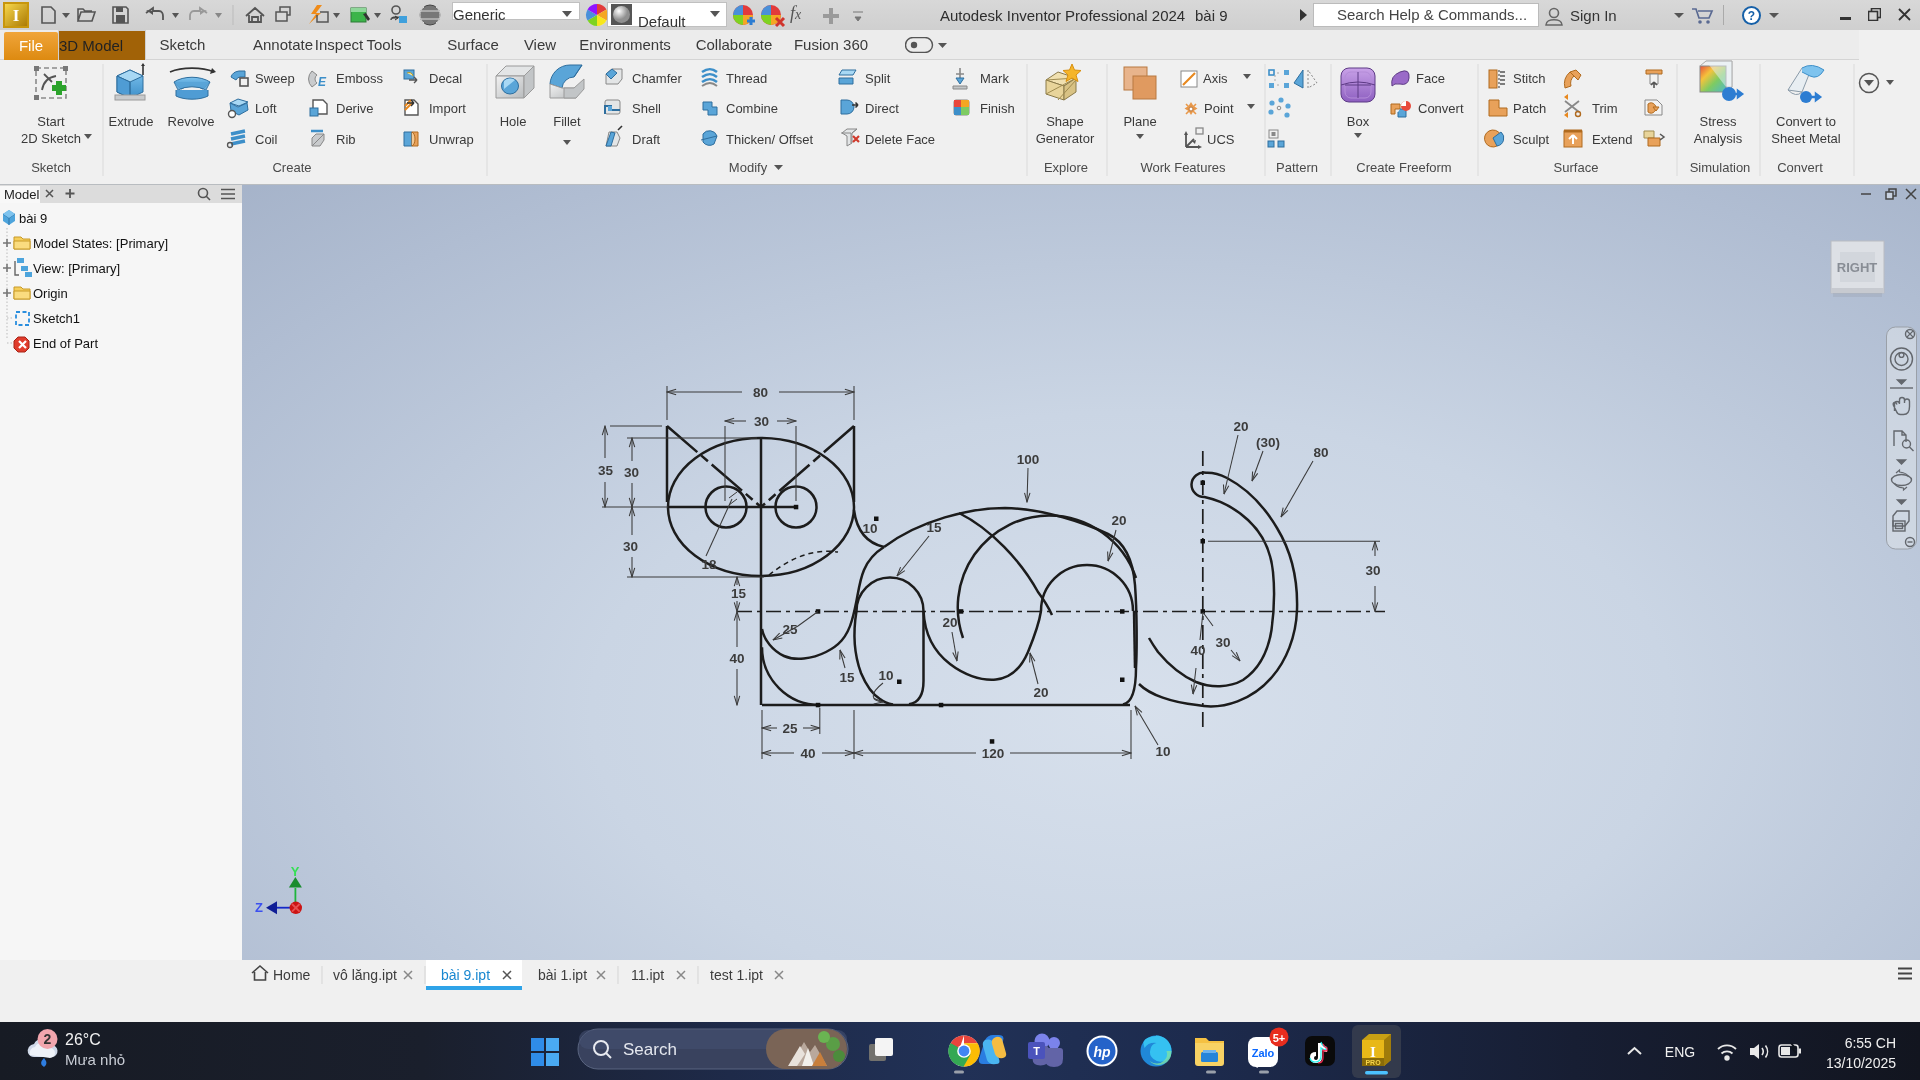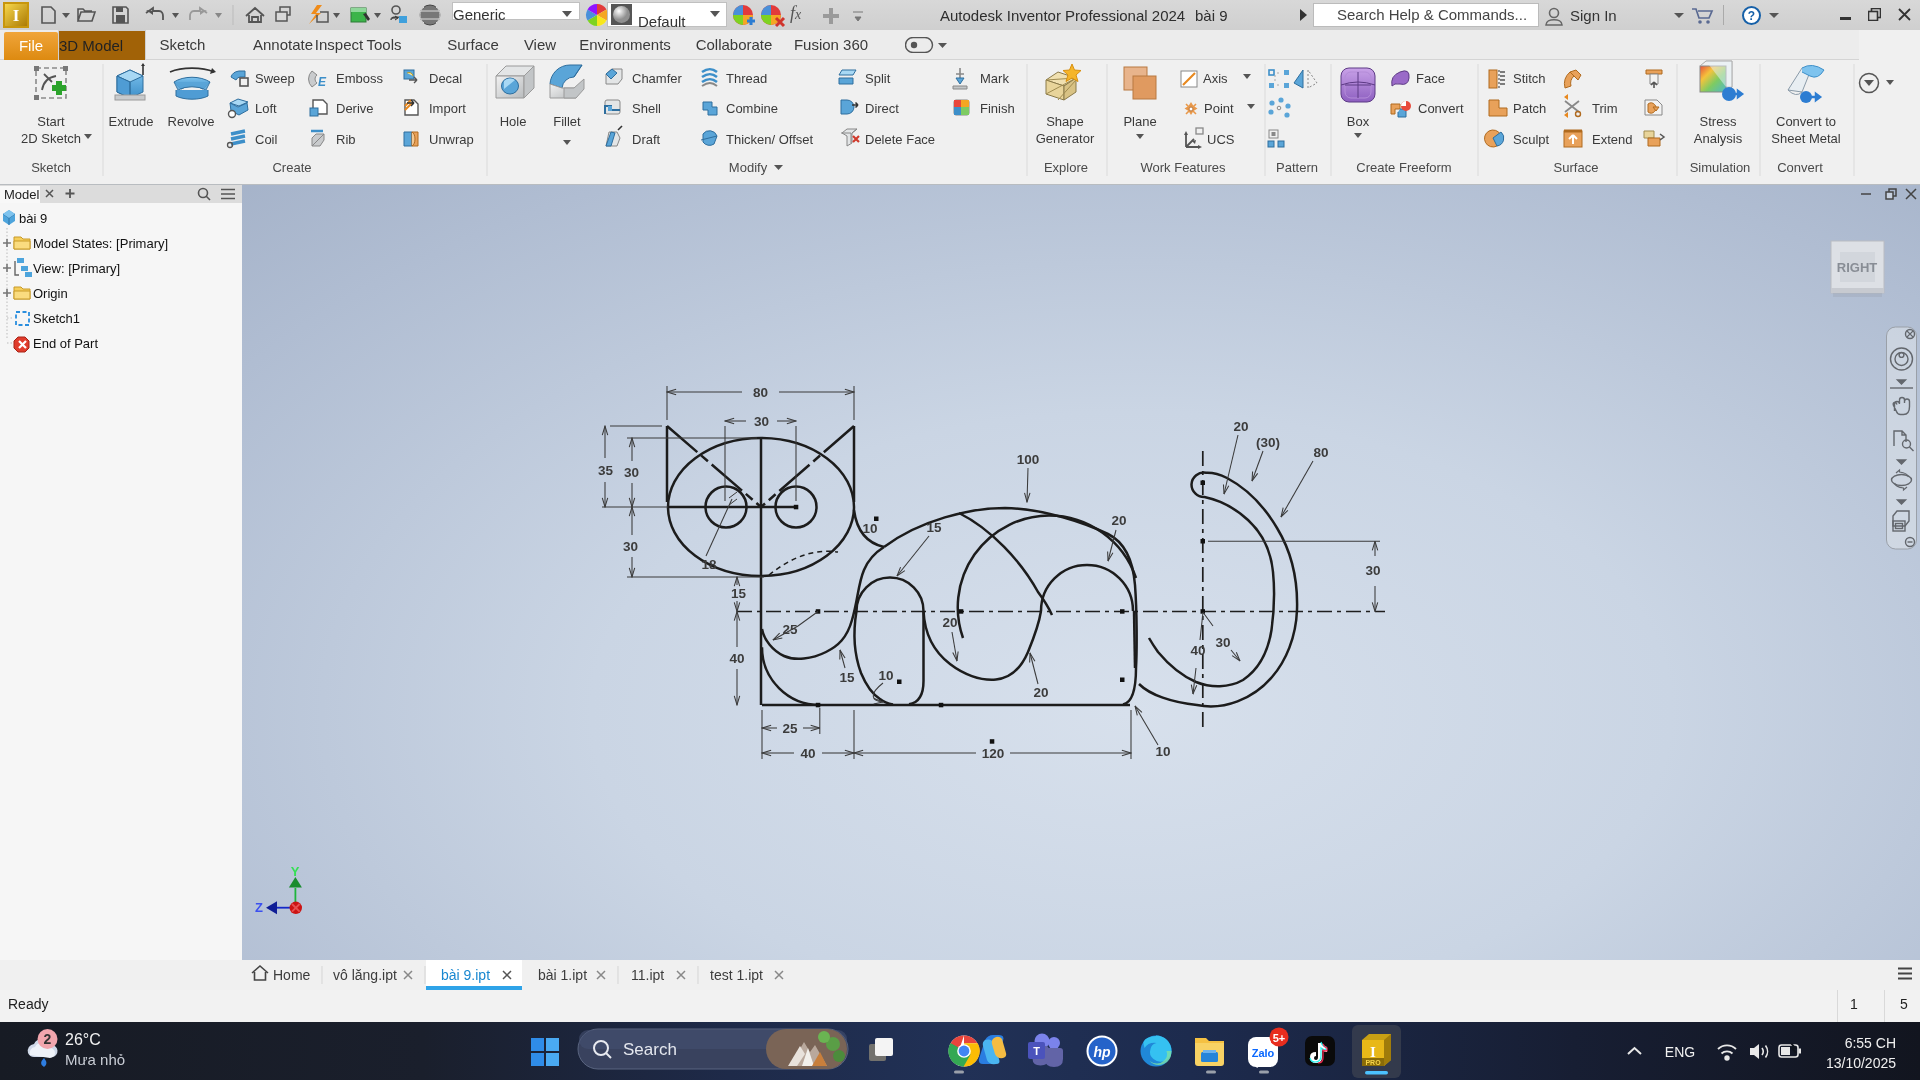--- a/index.html
+++ b/index.html
@@ -801,27 +801,20 @@
         <line x1="618" y1="6" x2="618" y2="24" stroke="#d5d5d5"></line>
         <text x="631" y="20">11.ipt</text>
         <path d="M677 11 l8 8 m0 -8 l-8 8" stroke="#888" stroke-width="1.5" fill="none"></path>
         <line x1="698" y1="6" x2="698" y2="24" stroke="#d5d5d5"></line>
         <text x="710" y="20">test 1.ipt</text>
         <path d="M775 11 l8 8 m0 -8 l-8 8" stroke="#888" stroke-width="1.5" fill="none"></path>
         <path d="M1898 8.5 h14 m-14 5 h14 m-14 5 h14" stroke="#444" stroke-width="1.8"></path>
       </g>
     </svg>
   </div>
-  <div id="statusbar" class="abs">
-    <div class="abs" style="left:8px;top:6px;font-size:14px;color:#222;">Ready</div>
-    <div class="abs" style="left:1837px;top:0;width:1px;height:32px;background:#d9d9d9;"></div>
-    <div class="abs" style="left:1850px;top:6px;font-size:14px;color:#222;">1</div>
-    <div class="abs" style="left:1884px;top:0;width:1px;height:32px;background:#d9d9d9;"></div>
-    <div class="abs" style="left:1900px;top:6px;font-size:14px;color:#222;">5</div>
-  </div>
   <div id="taskbar" class="abs">
     <svg class="abs" style="left:0;top:0" width="1920" height="58" viewBox="0 1022 1920 58">
 
       <path d="M28 1053 a7 7 0 0 1 6 -9 a9 8 0 0 1 17 1 a6 6 0 0 1 1 12 l-18 0 a7 7 0 0 1 -6 -4" fill="#cfd8e8"></path>
       <path d="M30 1055 a6 6 0 0 1 5 -8 a8 7 0 0 1 15 1 a5 5 0 0 1 0 10 z" fill="#eef2f8"></path>
       <path d="M44 1058 q5 6 0 9 q-6 -3 0 -9" fill="#2e7de0"></path>
       <circle cx="47.5" cy="1039" r="10" fill="#f2a6ae"></circle>
       <text x="47.5" y="1044" font-size="14" font-weight="bold" fill="#333" text-anchor="middle">2</text>
       <text x="65" y="1045" font-size="16" fill="#f2f2f2">26°C</text>
       <text x="65" y="1065" font-size="15" fill="#c8ccd4">Mưa nhỏ</text>

